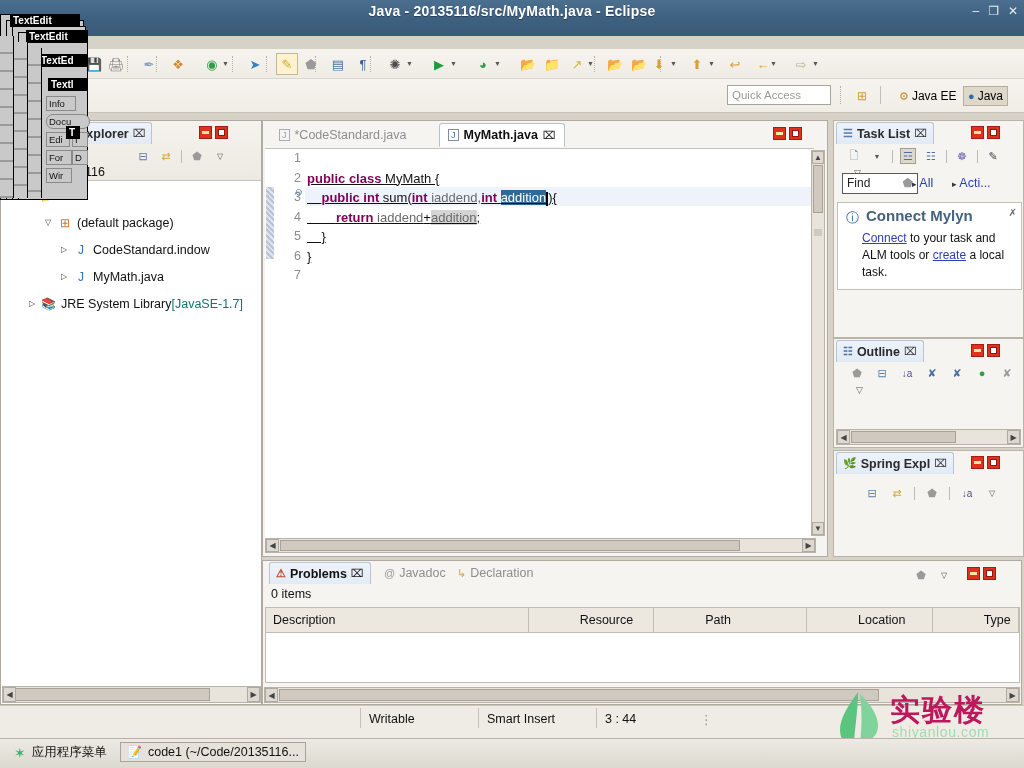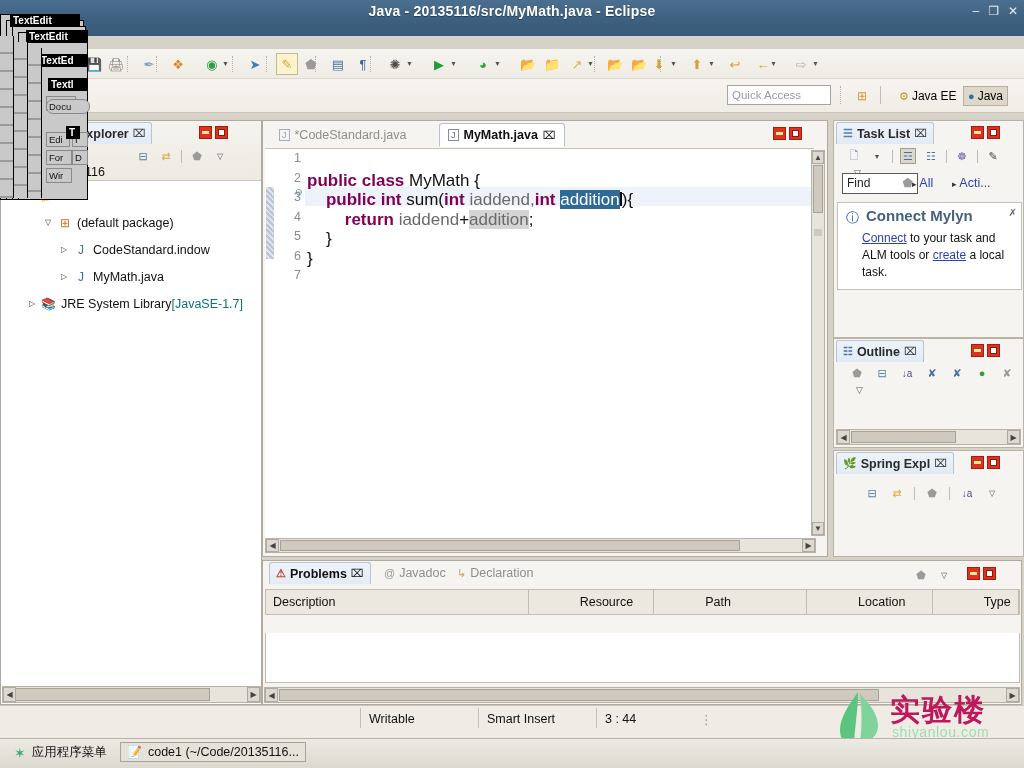--- a/index.html
+++ b/index.html
@@ -114,41 +114,41 @@
   }
   .etab.inactive { color: #8e8e8e; }
   .etab.active {
     background: #fff; border: 1px solid #b6c2d2; border-bottom: 1px solid #fff;
     border-radius: 3px 3px 0 0; font-weight: bold; color: #111;
   }
   .codearea { position: absolute; left: 2px; top: 27px; width: 549px; height: 390px; background: #fff; border-top: 1px solid #c8c2b8; }
   .gutter { position: absolute; left: 0; top: 0; width: 40px; height: 390px; background: #fff; }
   .foldcol { position: absolute; left: 1px; top: 0; width: 10px; height: 390px; }
   .lnum { position: absolute; right: 4px; font-size: 12.5px; color: #8c8c8c; }
-  .codeline { position: absolute; left: 42px; font-size: 17px; color: #111; white-space: pre; font-family: "Liberation Sans", sans-serif; }
+  .codeline { position: absolute; left: 42px; font-size: 13px; color: #111; white-space: pre; font-family: "Liberation Sans", sans-serif; text-decoration: underline; }
   .kw { color: #7f0055; font-weight: bold; }
   .param { color: #6a6a6a; }
   .sel-blue { background: #2f6a96; color: #fff; }
   .sel-gray { background: #d4d4d4; }
   .hiline { position: absolute; left: 40px; width: 509px; height: 19px; background: #eef2fb; }
   .caret { display:inline-block; width: 1px; background: #000; }
 
   
   .sb { background: #e8e4dc; border: 1px solid #b8b2a8; }
   .sb .thumb { background: #cfc9bf; border: 1px solid #a8a296; }
   .sbarrow { display:flex; align-items:center; justify-content:center; font-size: 8px; color: #444;
     background: #ded9d0; border: 1px solid #b0aaa0; }
 
   
   #problems { left: 262px; top: 560px; width: 760px; height: 145px; background: #f6f4f0; border: 1px solid #b0aaa0; }
   .ptab2 { position:absolute; top:1px; height:22px; display:flex; align-items:center; gap:4px; padding:0 6px; font-size:12.5px; }
   .ptab2.act { font-weight: bold; color:#111; background: linear-gradient(180deg,#eef3fa,#e3ebf6); border:1px solid #b9c3d2; border-bottom:none; border-radius:3px 3px 0 0; }
   .ptab2.ina { color: #8e8e8e; }
   .items { position: absolute; left: 8px; top: 26px; font-size: 12.5px; color: #111; }
-  .thead { position: absolute; left: 2px; top: 28px; width: 755px; height: 26px; background: #ece8e0; border: 1px solid #c2bcb2; display: flex; gap: 44px; }
+  .thead { position: absolute; left: 2px; top: 46px; width: 755px; height: 26px; background: #ece8e0; border: 1px solid #c2bcb2; display: flex; gap: 44px; }
   .th { font-size: 12.5px; color: #111; padding: 5px 7px; border-right: 1px solid #c2bcb2; }
   .tbody { position: absolute; left: 2px; top: 72px; width: 755px; height: 50px; background: #fff; border: 1px solid #c2bcb2; border-top: none; }
 
   
   #tasklist { left: 833px; top: 120px; width: 191px; height: 218px; }
   #outline  { left: 833px; top: 338px; width: 191px; height: 110px; }
   #spring   { left: 833px; top: 450px; width: 191px; height: 107px; }
   .mylyn { position: absolute; left: 3px; top: 81px; width: 185px; height: 88px; background: #fff; border: 1px solid #c6c0b6; }
   .mylyn .ttl2 { position:absolute; left: 28px; top: 4px; font-size: 15px; font-weight: bold; color: #44617e; }
   .mylyn .body { position:absolute; left: 24px; top: 27px; width: 158px; font-size: 12px; color: #111; line-height: 17px; }
@@ -548,21 +548,21 @@
     <div class="casc-win" style="left:6px;  top:6px;  width:78px; height:180px;"></div>
     <div class="casc-win" style="left:12px; top:12px; width:74px; height:174px;"></div>
     <div class="casc-win" style="left:18px; top:18px; width:70px; height:168px;"></div>
 
     <div class="casc-ttl" style="left:10px; top:0px;  width:70px;">TextEdit</div>
     <div class="casc-ttl" style="left:26px; top:16px; width:62px;">TextEdit</div>
     <div class="casc-ttl" style="left:38px; top:40px; width:50px;">TextEd</div>
     <div class="casc-ttl" style="left:48px; top:64px; width:40px;">Textl</div>
 
     <div class="casc-mi" style="left:46px; top:82px;  width:30px;">Info</div>
-    <div class="casc-mi" style="left:46px; top:85px; width:44px;border-radius:7px;">Docu</div>
+    <div class="casc-mi" style="left:46px; top:100px; width:44px;border-radius:7px;">Docu</div>
     <div class="casc-mi" style="left:46px; top:118px; width:24px;">Edi</div>
     <div class="casc-mi" style="left:46px; top:136px; width:26px;">For</div>
     <div class="casc-mi" style="left:46px; top:154px; width:26px;">Wir</div>
 
     <div class="casc-mi" style="left:72px; top:118px; width:16px;">I</div>
     <div class="casc-mi" style="left:72px; top:136px; width:16px;">D</div>
     <div class="casc-ttl" style="left:66px; top:112px; width:14px;">T</div>
 
     <div style="position:absolute;left:0;top:22px;width:14px;height:162px;
       background:repeating-linear-gradient(180deg,#c9c9c9 0 16px,#9a9a9a 16px 18px); border-right:1px solid #000;"></div>

